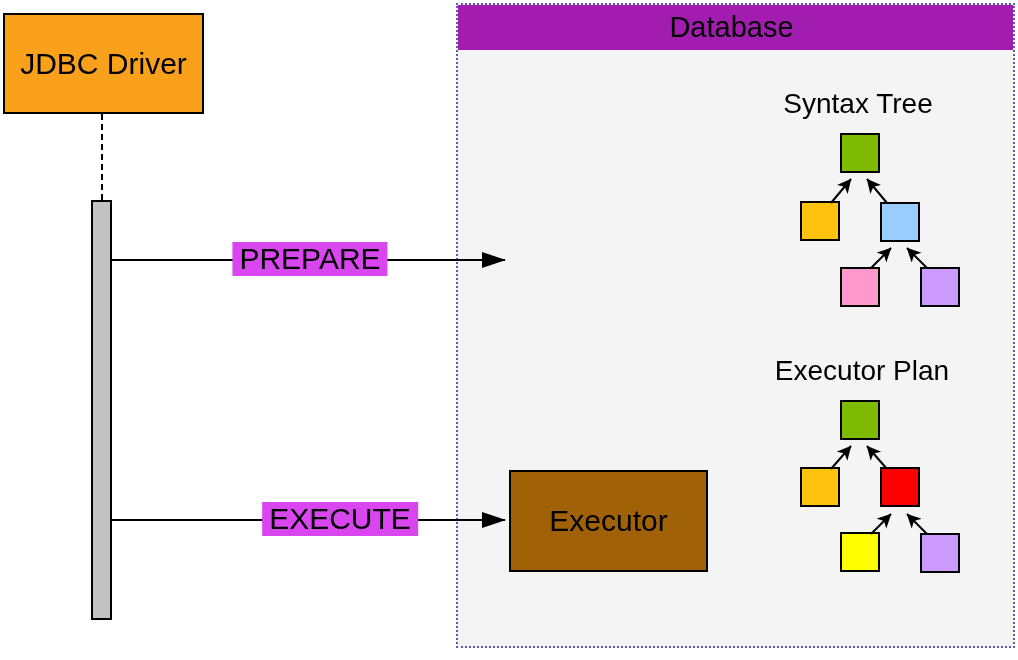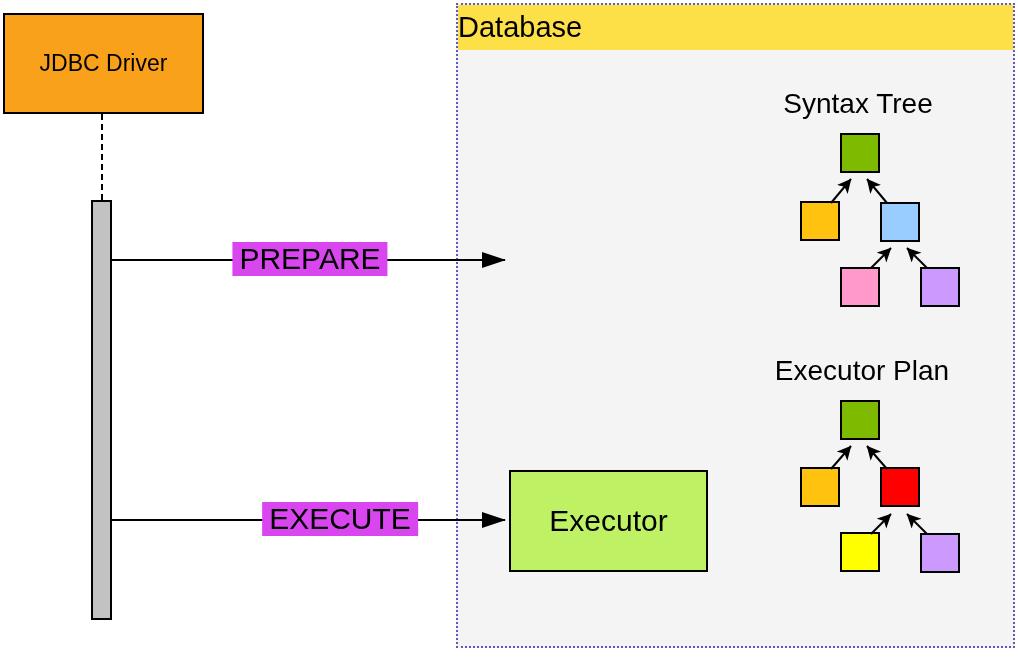--- a/index.html
+++ b/index.html
@@ -6,29 +6,29 @@
   .canvas{
     position:relative;width:1018px;height:660px;background:#ffffff;overflow:hidden;
     font-family:"Liberation Sans", sans-serif;color:#000;
   }
   
   .db-container{
     position:absolute;left:456px;top:3px;width:555px;height:641px;
     background:#f5f4f5;border:2px dotted #5c5cb8;box-sizing:content-box;
   }
   .db-header{
-    position:absolute;left:0;top:0;width:100%;height:45px;background:#fde047;
-    display:flex;align-items:center;justify-content:flex-start;
+    position:absolute;left:0;top:0;width:100%;height:45px;background:#a21caf;
+    display:flex;align-items:center;justify-content:center;
   }
   .db-header span{font-size:29px;padding-right:8px;}
   
   .jdbc{
     position:absolute;left:3px;top:13px;width:197px;height:97px;
     border:2px solid #000;display:flex;align-items:center;justify-content:center;
-    font-size:23px;
+    font-size:30px;
   }
   
   .dashed{
     position:absolute;left:101px;top:114px;height:86px;width:0;
     border-left:2px dashed #000;
   }
   
   .bar{
     position:absolute;left:91px;top:200px;width:17px;height:416px;
     border:2px solid #000;
@@ -89,21 +89,21 @@
   <div class="node" style="left: 880px; top: 467px; background-color: rgb(255, 0, 0);"></div>
   <div class="node" style="left: 840px; top: 532px; background-color: rgb(255, 255, 0);"></div>
   <div class="node" style="left: 920px; top: 533px; background-color: rgb(204, 153, 255);"></div>
 
   <div class="jdbc" style="background-color: rgb(249, 161, 27);">
     <span>JDBC Driver</span>
   </div>
   <div class="dashed"></div>
   <div class="bar" style="background-color: rgb(194, 194, 194);"></div>
 
-  <div class="comp executor" style="background-color: #bef264;">
+  <div class="comp executor" style="background-color: #a16207;">
     <span>Executor</span>
   </div>
 
   <svg class="overlay" viewBox="0 0 1018 660">
     <defs>
       <marker id="msgArrow" markerWidth="12" markerHeight="8" refX="11.5" refY="4" orient="auto">
         <path d="M0,0 L12,4 L0,8 Z" fill="#000"></path>
       </marker>
       <marker id="treeArrow" markerWidth="7.5" markerHeight="7.5" refX="6.8" refY="3.5" orient="auto">
         <path d="M0,0 L7,3.5 L0,7 L1.8,3.5 Z" fill="#000"></path>

